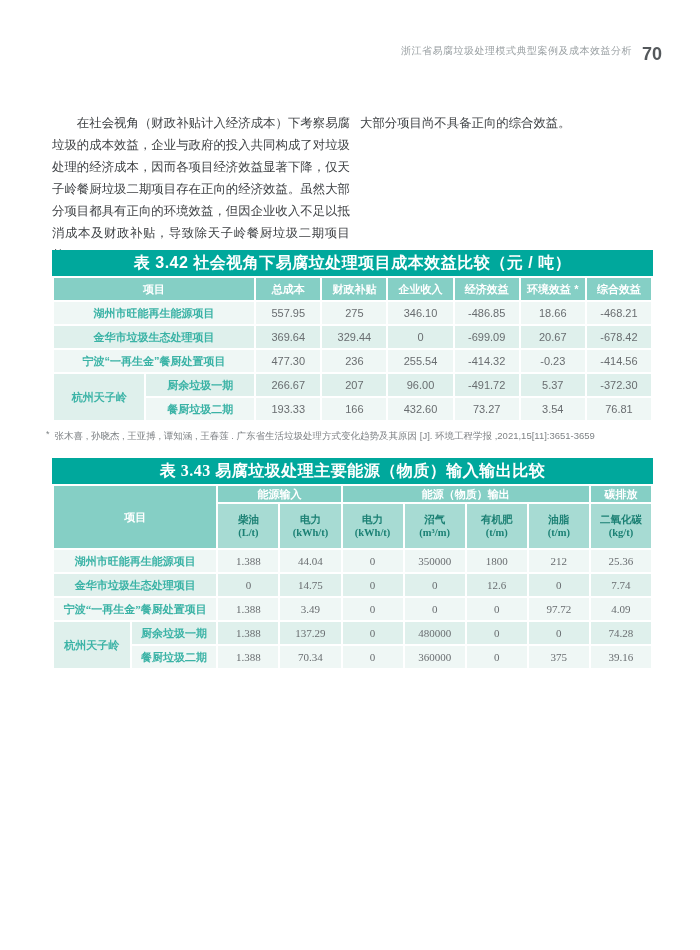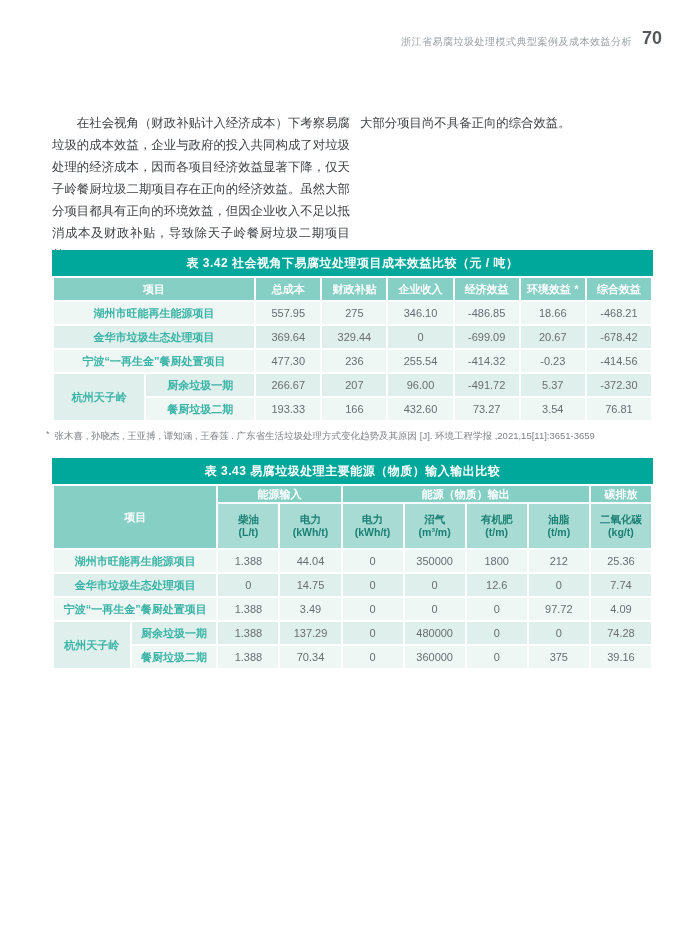--- a/index.html
+++ b/index.html
@@ -3,41 +3,41 @@
 <meta charset="utf-8">
 <style>
   html,body{margin:0;padding:0;}
   body{
     width:700px;height:950px;background:#ffffff;position:relative;
     font-family:"Liberation Sans","DejaVu Sans",sans-serif;
     -webkit-font-smoothing:antialiased;
   }
   
   .page-header{
-    position:absolute;top:28px;right:38px;
-    display:flex;align-items:flex-end;gap:10px;
+    position:absolute;top:44px;right:38px;
+    display:flex;align-items:flex-start;gap:10px;
   }
   .hdr-title{font-size:10px;color:#9aa0a3;letter-spacing:.5px;}
   .hdr-num{font-size:18px;color:#54585b;font-weight:bold;}
 
   
   .cols{
     position:absolute;top:112px;left:52px;width:606px;
     display:flex;gap:10px;
   }
   .col{width:298px;font-size:12.4px;line-height:22px;color:#3c3f42;text-align:justify;}
   .col p{margin:0;}
   .indent{text-indent:2em;}
   .col2 p + p{margin-top:22px;}
 
   
   .tbl-wrap{position:absolute;left:52px;width:601px;}
   .tbl-title{
     height:26px;background:#00a89c;color:#ffffff;
-    font-size:12px;font-weight:bold;letter-spacing:.5px;
+    font-size:16px;font-weight:bold;letter-spacing:.5px;
     display:flex;align-items:center;justify-content:center;
   }
   table{border-collapse:separate;border-spacing:2px;width:100%;table-layout:fixed;background:#ffffff;}
   th,td{padding:0 2px;text-align:center;vertical-align:middle;font-size:11px;overflow:hidden;}
   .th{background:#85cfc5;color:#ffffff;font-weight:bold;font-size:11px;}
   .row-light td{background:#eff7f5;}
   .row-dark td{background:#dff0ec;}
   td.grp{background:#dff0ec;}
   .lbl{color:#3bb3a6;font-weight:bold;}
   .num{color:#696d70;}
@@ -148,21 +148,21 @@
       <td class="num">76.81</td>
     </tr>
   </tbody>
     </table>
 </div>
 
 <div class="footnote">
   <span class="fn-mark">*</span><span>张木喜 , 孙晓杰 , 王亚搏 , 谭知涵 , 王春莲 . 广东省生活垃圾处理方式变化趋势及其原因 [J]. 环境工程学报 ,2021,15[11]:3651-3659</span>
 </div>
 
-<div class="tbl-wrap" style="top:458px;">
+<div class="tbl-wrap" style="top:458px;font-family:Liberation Serif, serif;">
   <div class="tbl-title">表 3.43 易腐垃圾处理主要能源（物质）输入输出比较</div>
   <table id="t43">
     <colgroup>
       <col style="width:13%">
         <col style="width:14.6%">
       <col style="width:10.34%">
         <col style="width:10.34%">
         <col style="width:10.34%">
       <col style="width:10.34%">
         <col style="width:10.34%">

